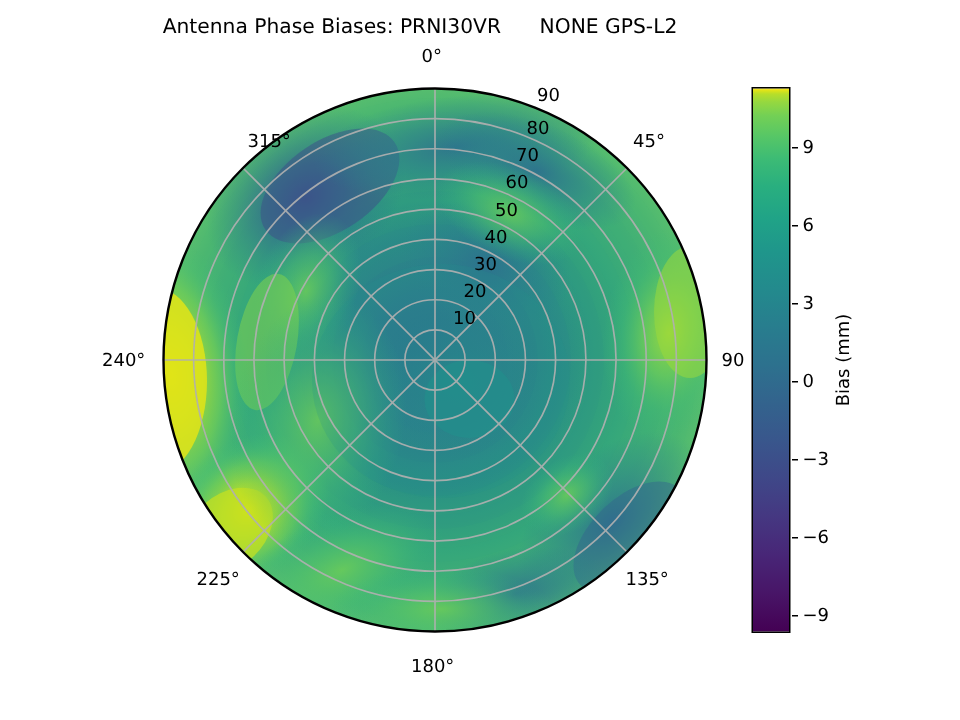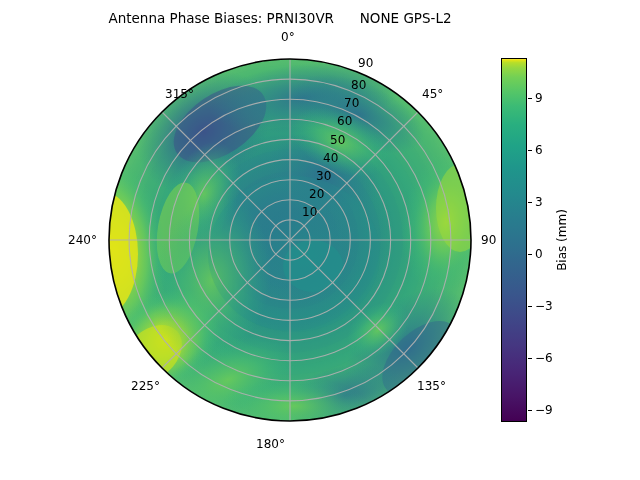--- a/index.html
+++ b/index.html
@@ -256,21 +256,21 @@
       </g>
 
       <circle cx="182" cy="182" r="181" fill="none" stroke="#000000" stroke-width="1.6"></circle>
     </svg>
   </div>
 
   <div class="angle-label" style="left:281px; top:30px;">0°</div>
   <div class="angle-label" style="left:422px; top:87px;">45°</div>
   <div class="angle-label" style="left:481px; top:233px;">90</div>
   <div class="angle-label" style="left:417px; top:379px;text-align:right;">135°</div>
-  <div class="angle-label" style="left:256px; top:437px;">180°</div>
+  <div class="angle-label" style="left:274px; top:437px;">180°</div>
   <div class="angle-label" style="left:131px; top:379px;">225°</div>
   <div class="angle-label" style="left:68px; top:233px;">240°</div>
   <div class="angle-label" style="left:129px; top:87px;margin-left:36px;">315°</div>
 
   <div class="radius-label" style="left:302px; top:205px;">10</div>
   <div class="radius-label" style="left:309px; top:187px;">20</div>
   <div class="radius-label" style="left:316px; top:169px;">30</div>
   <div class="radius-label" style="left:323px; top:151px;">40</div>
   <div class="radius-label" style="left:330px; top:133px;text-align:center;">50</div>
   <div class="radius-label" style="left:337px; top:114px;">60</div>

